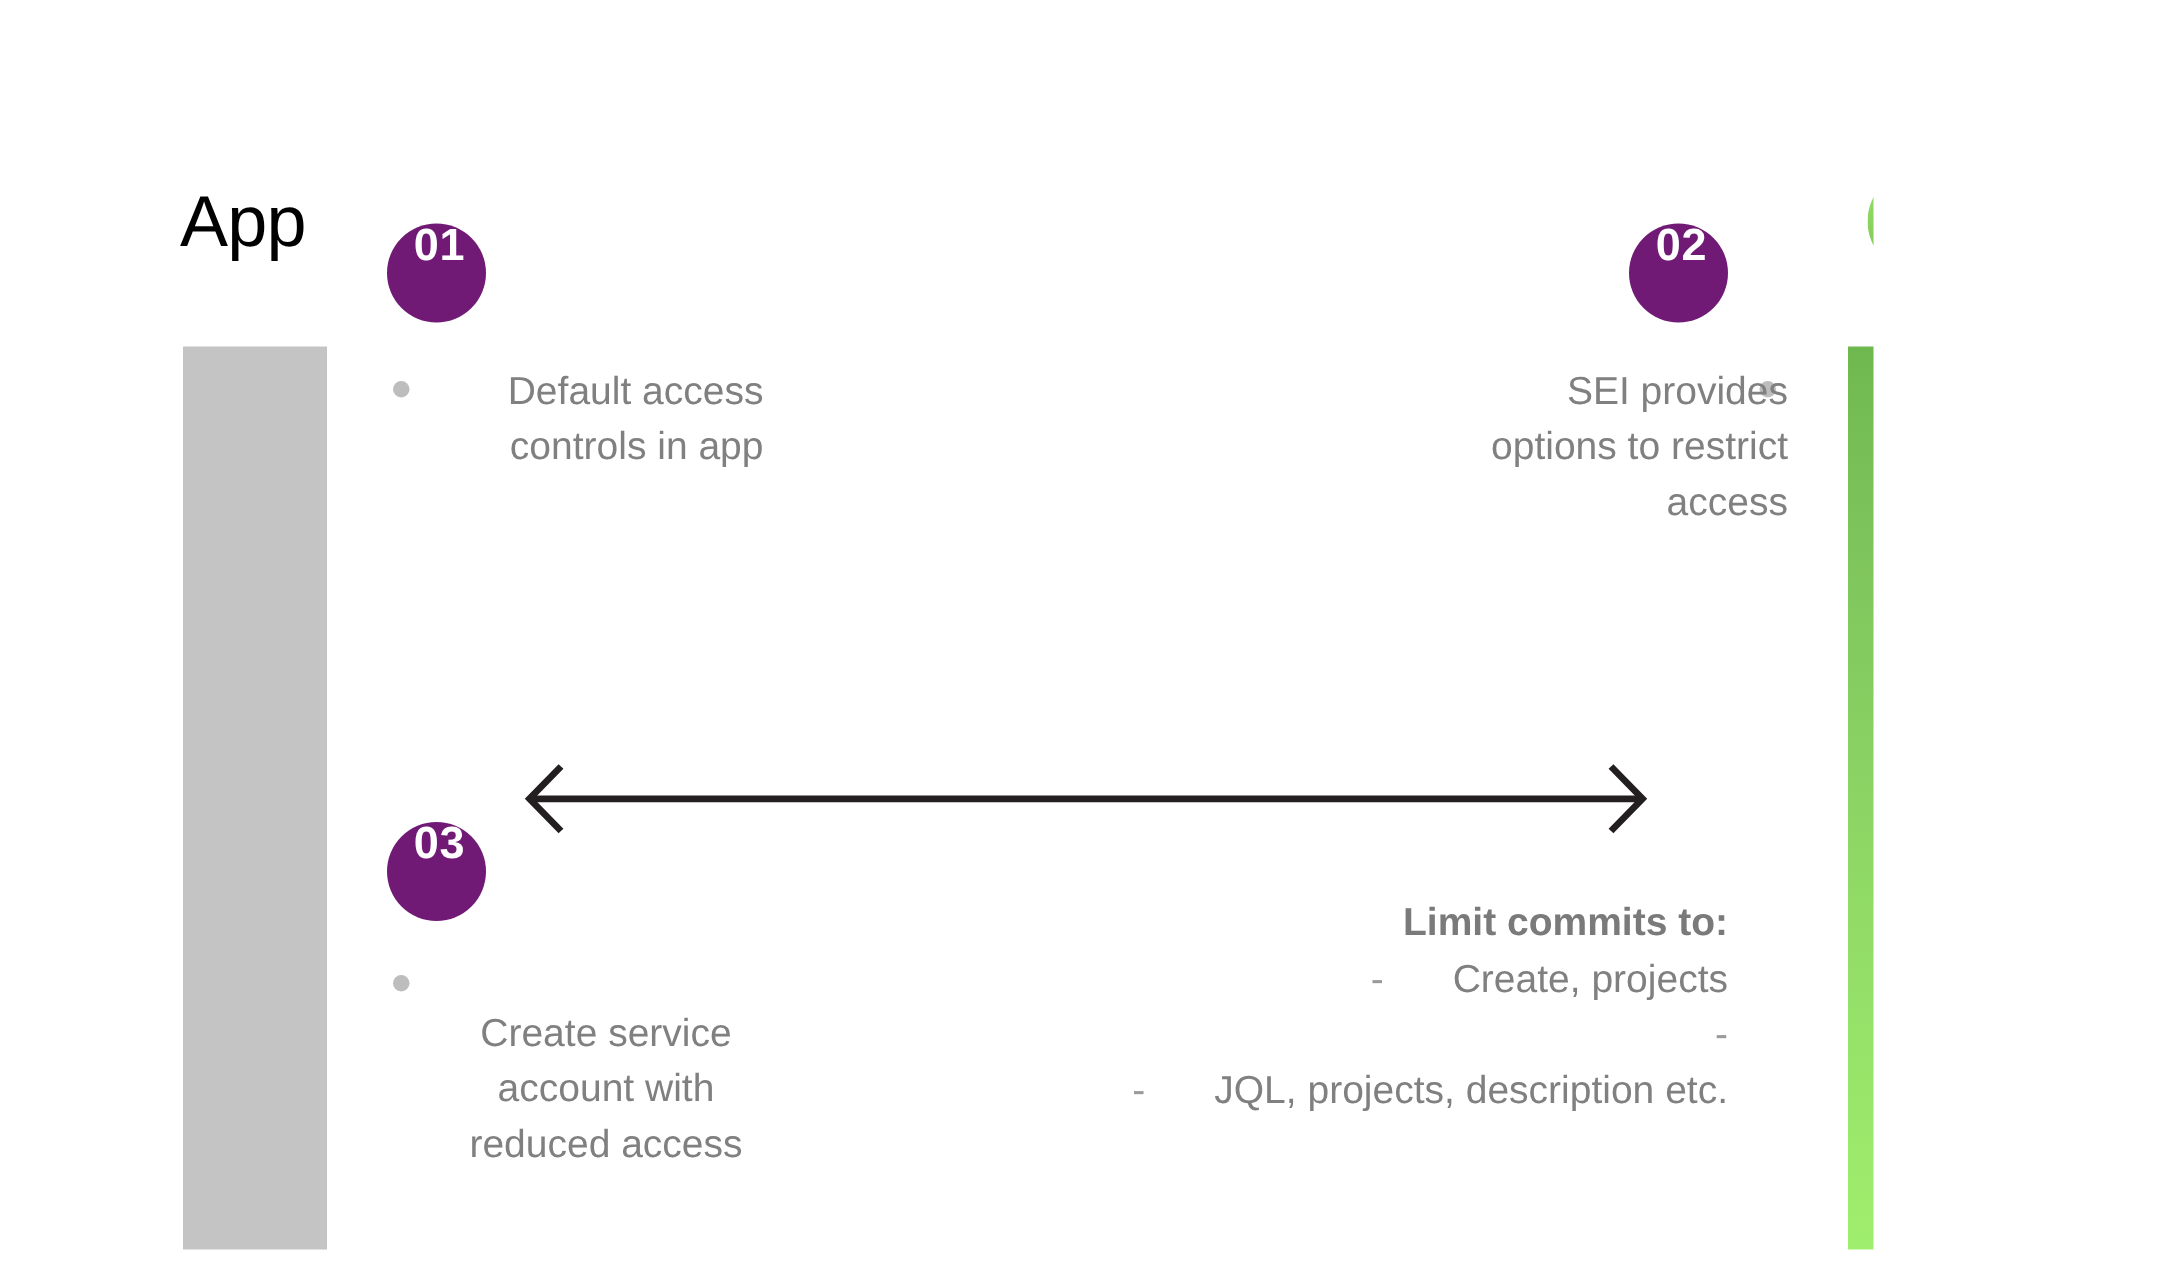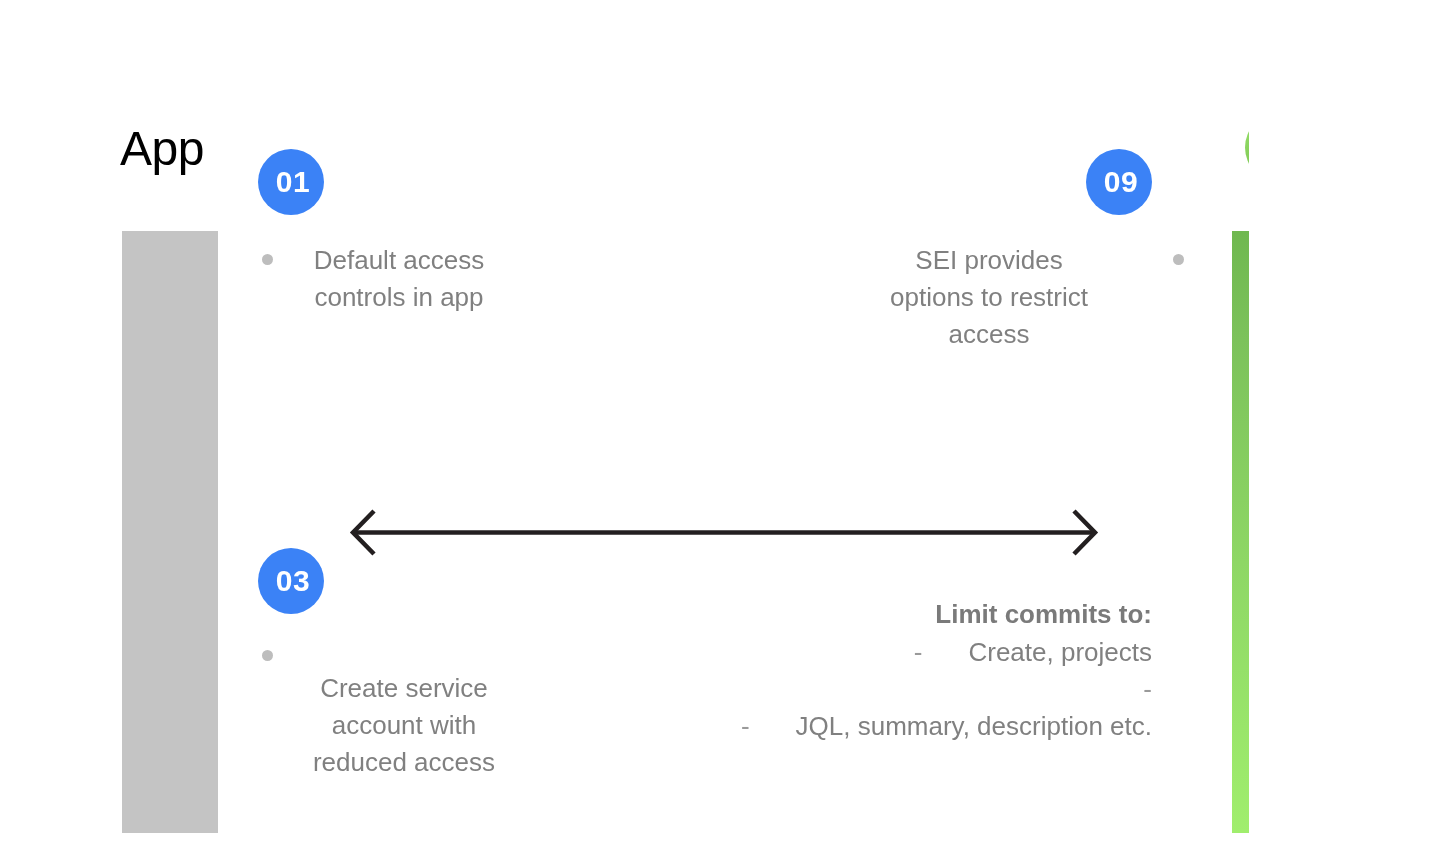--- a/index.html
+++ b/index.html
@@ -52,23 +52,23 @@
     letter-spacing: -0.5px;
     white-space: nowrap;
   }
 
   
   .step-badge {
     position: absolute;
     width: 66px;
     height: 66px;
     border-radius: 50%;
-    background: #3b82f6;
+    background: #701a75;
     display: flex;
-    align-items: center;
+    align-items: flex-start;
     justify-content: center;
   }
   .step-badge span {
     color: #ffffff;
     font-size: 30px;
     font-weight: 700;
     line-height: 1;
     letter-spacing: 0.5px;
     padding-left: 4px;
   }
@@ -93,33 +93,33 @@
     position: absolute;
     font-size: 26px;
     line-height: 37px;
     color: #808080;
     font-weight: 400;
   }
   .text-01 {
     left: 289px;
     top: 242px;
     width: 220px;
-    text-align: center;
+    text-align: right;
   }
   .text-02 {
     left: 289px;
     top: 670px;
     width: 230px;
     text-align: center;
   }
   .text-03 {
-    left: 878px;
+    left: 970px;
     top: 242px;
     width: 222px;
-    text-align: center;
+    text-align: right;
   }
 
   
   .limit-block {
     position: absolute;
     left: 620px;
     top: 596px;
     width: 532px;
     text-align: right;
     font-size: 26px;
@@ -180,21 +180,21 @@
 
   <div class="step-badge badge-01">
     <span>01</span>
   </div>
 
   <div class="step-badge badge-02">
     <span>03</span>
   </div>
 
   <div class="step-badge badge-03">
-    <span>09</span>
+    <span>02</span>
   </div>
 
   <div class="dot dot-01"></div>
   <div class="dot dot-02"></div>
   <div class="dot dot-03"></div>
 
   <div class="body-text text-01">Default access controls in app</div>
 
   <div class="body-text text-02">Create service account with reduced access</div>
 
@@ -207,21 +207,21 @@
       <span class="limit-dash">-</span>
       <span class="limit-item">Create, projects</span>
     </div>
 
     <div class="limit-row">
       <span class="limit-dash">-</span>
     </div>
 
     <div class="limit-row">
       <span class="limit-dash">-</span>
-      <span class="limit-item">JQL, summary, description etc.</span>
+      <span class="limit-item">JQL, projects, description etc.</span>
     </div>
   </div>
 
   <div class="arrow-wrap">
     <svg width="754" height="54" viewBox="0 0 754 54" xmlns="http://www.w3.org/2000/svg">
       <g fill="none" stroke="#231f20" stroke-width="4.5" stroke-linecap="butt" stroke-linejoin="miter">
         <line x1="8" y1="26.5" x2="746" y2="26.5"></line>
         <polyline points="27,5 6,26.5 27,48"></polyline>
         <polyline points="727,5 748,26.5 727,48"></polyline>
       </g>

